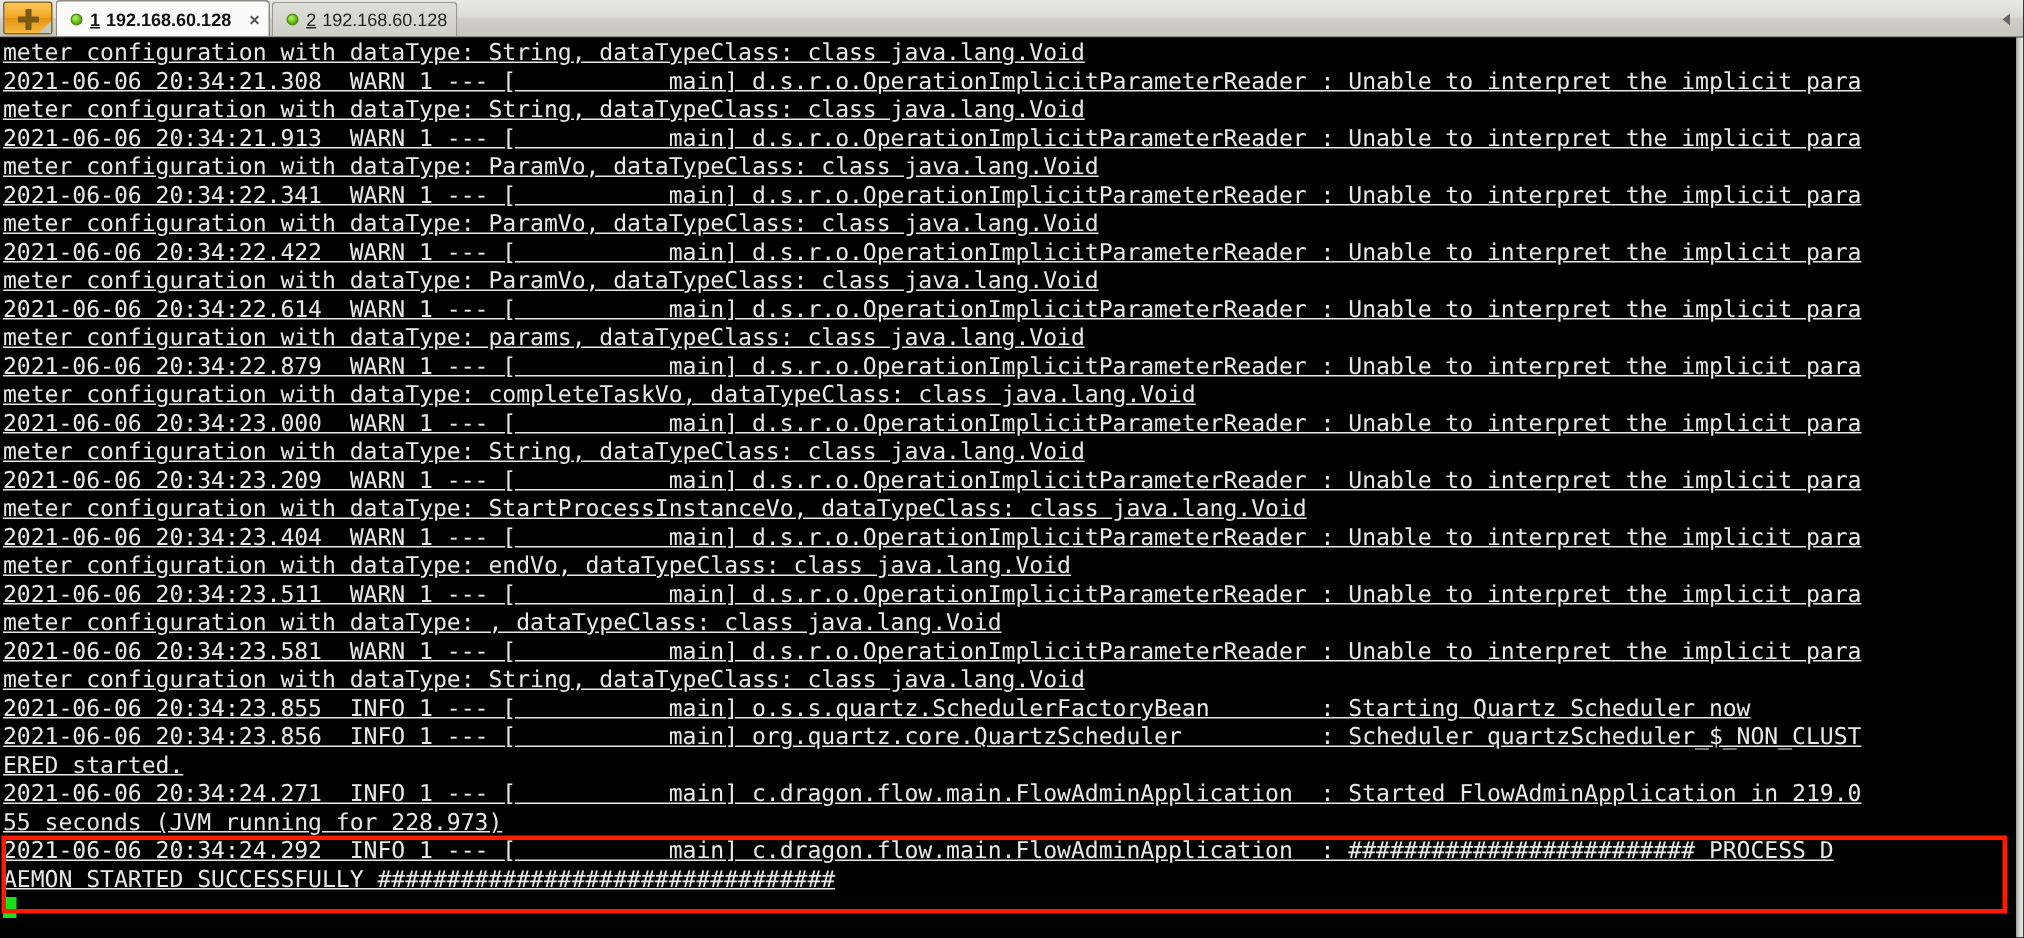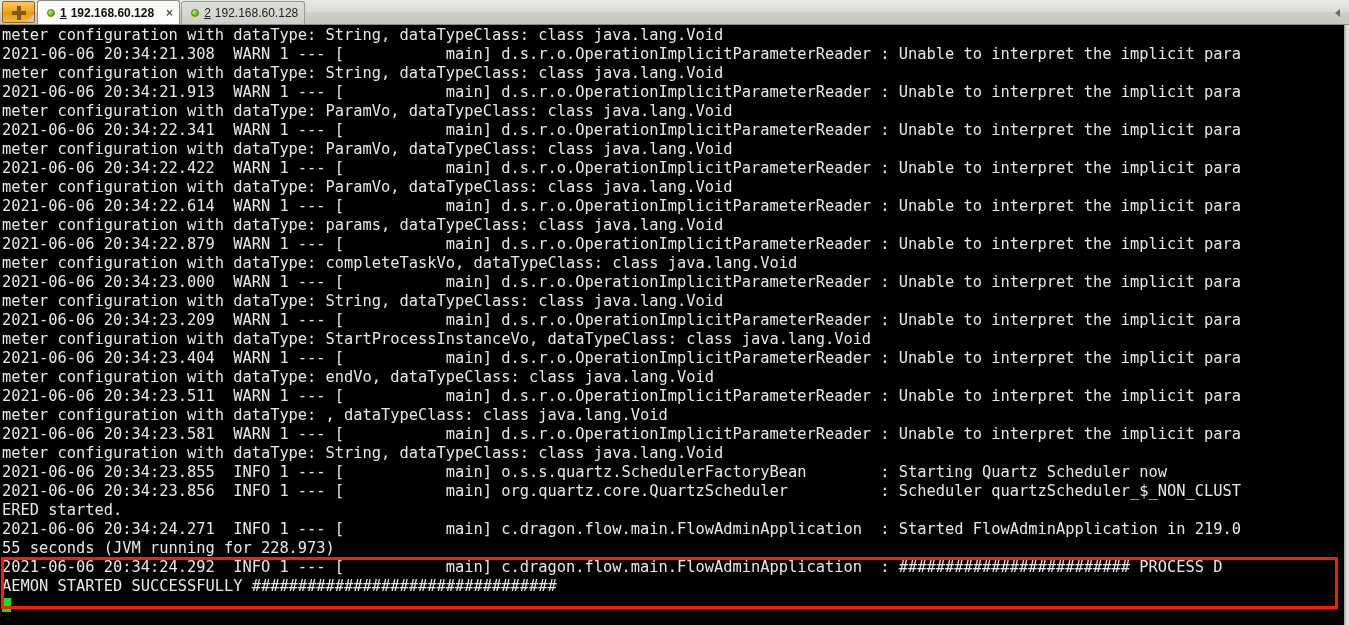--- a/index.html
+++ b/index.html
@@ -152,20 +152,21 @@
     font-family: "DejaVu Sans Mono", monospace;
     font-size: 15.4px;
     line-height: 19px;
     color: #e8e8e8;
     white-space: pre;
     letter-spacing: -0.02px;
   }
   #screen .row {
     height: 19px;
     white-space: pre;
+    text-decoration: underline;
   }
 
   .cursor-block {
     display: inline-block;
     width: 9px;
     height: 14px;
     background: #19e019;
     vertical-align: -2px;
   }
 

